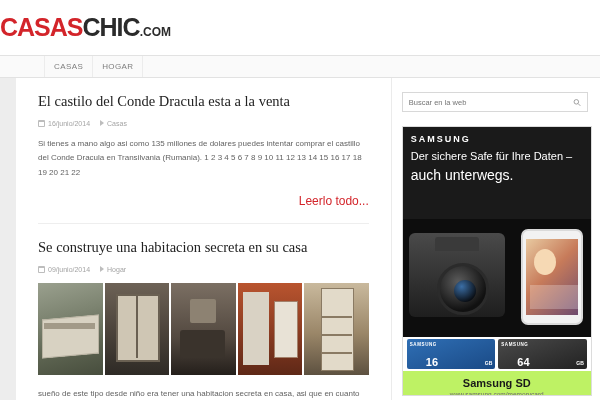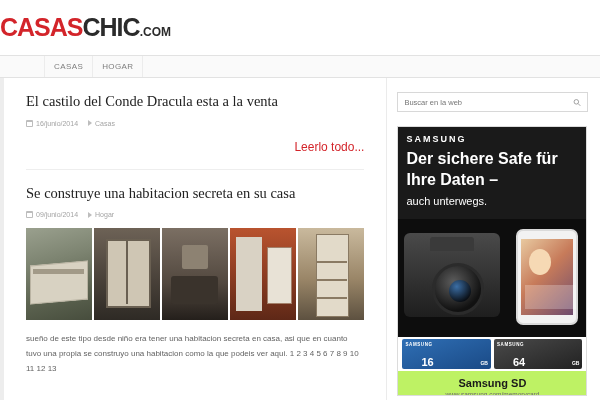--- a/index.html
+++ b/index.html
@@ -53,21 +53,21 @@
     align-items: center;
     padding: 0 9px;
     border-right: 1px solid #ececec;
     cursor: pointer;
   }
   .nav-item:first-child { border-left: 1px solid #ececec; }
 
   
   .content-wrap {
     display: flex;
-    padding: 0 0 0 4px;
+    padding: 0 0 0 16px;
     height: 322px;
   }
   .main-col {
     width: 386px;
     background: #ffffff;
     border-right: 1px solid #ebebeb;
     padding: 14px 22px 0 22px;
     overflow: hidden;
   }
   .side-col {
@@ -235,27 +235,27 @@
     position: relative;
   }
   .ad-brand {
     font-size: 9px;
     letter-spacing: 2px;
     font-weight: bold;
     color: #ffffff;
     margin-bottom: 5px;
   }
   .ad-head {
-    font-size: 16px;
-    font-weight: bold;
+    font-size: 11px;
+    font-weight: normal;
     line-height: 1.3;
     color: #ffffff;
   }
   .ad-sub {
-    font-size: 11px;
+    font-size: 14px;
     color: #ffffff;
     margin-top: 4px;
   }
   .ad-mid {
     height: 118px;
     background: #0d0d0d;
     position: relative;
     overflow: hidden;
   }
   .cam-body {
@@ -367,20 +367,21 @@
         <div class="meta-row">
           <span class="meta">
             <span class="ico cal"></span>
             <span>16/junio/2014</span>
           </span>
           <span class="meta">
             <span class="ico tag"></span>
             <span>Casas</span>
           </span>
         </div>
+        <p class="post-body">Si tienes a mano algo asi como 135 millones de dolares puedes intentar comprar el castillo del Conde Dracula en Transilvania (Rumania). 1 2 3 4 5 6 7 8 9 10 11 12 13 14 15 16 17 18 19 20 21 22</p>
         <div class="readmore-row">
           <a class="readmore">Leerlo todo...</a>
         </div>
       </div>
 
       <hr class="divider">
 
       <div>
         <h2 class="post-title big">Se construye una habitacion secreta en su casa</h2>
         <div class="meta-row">

